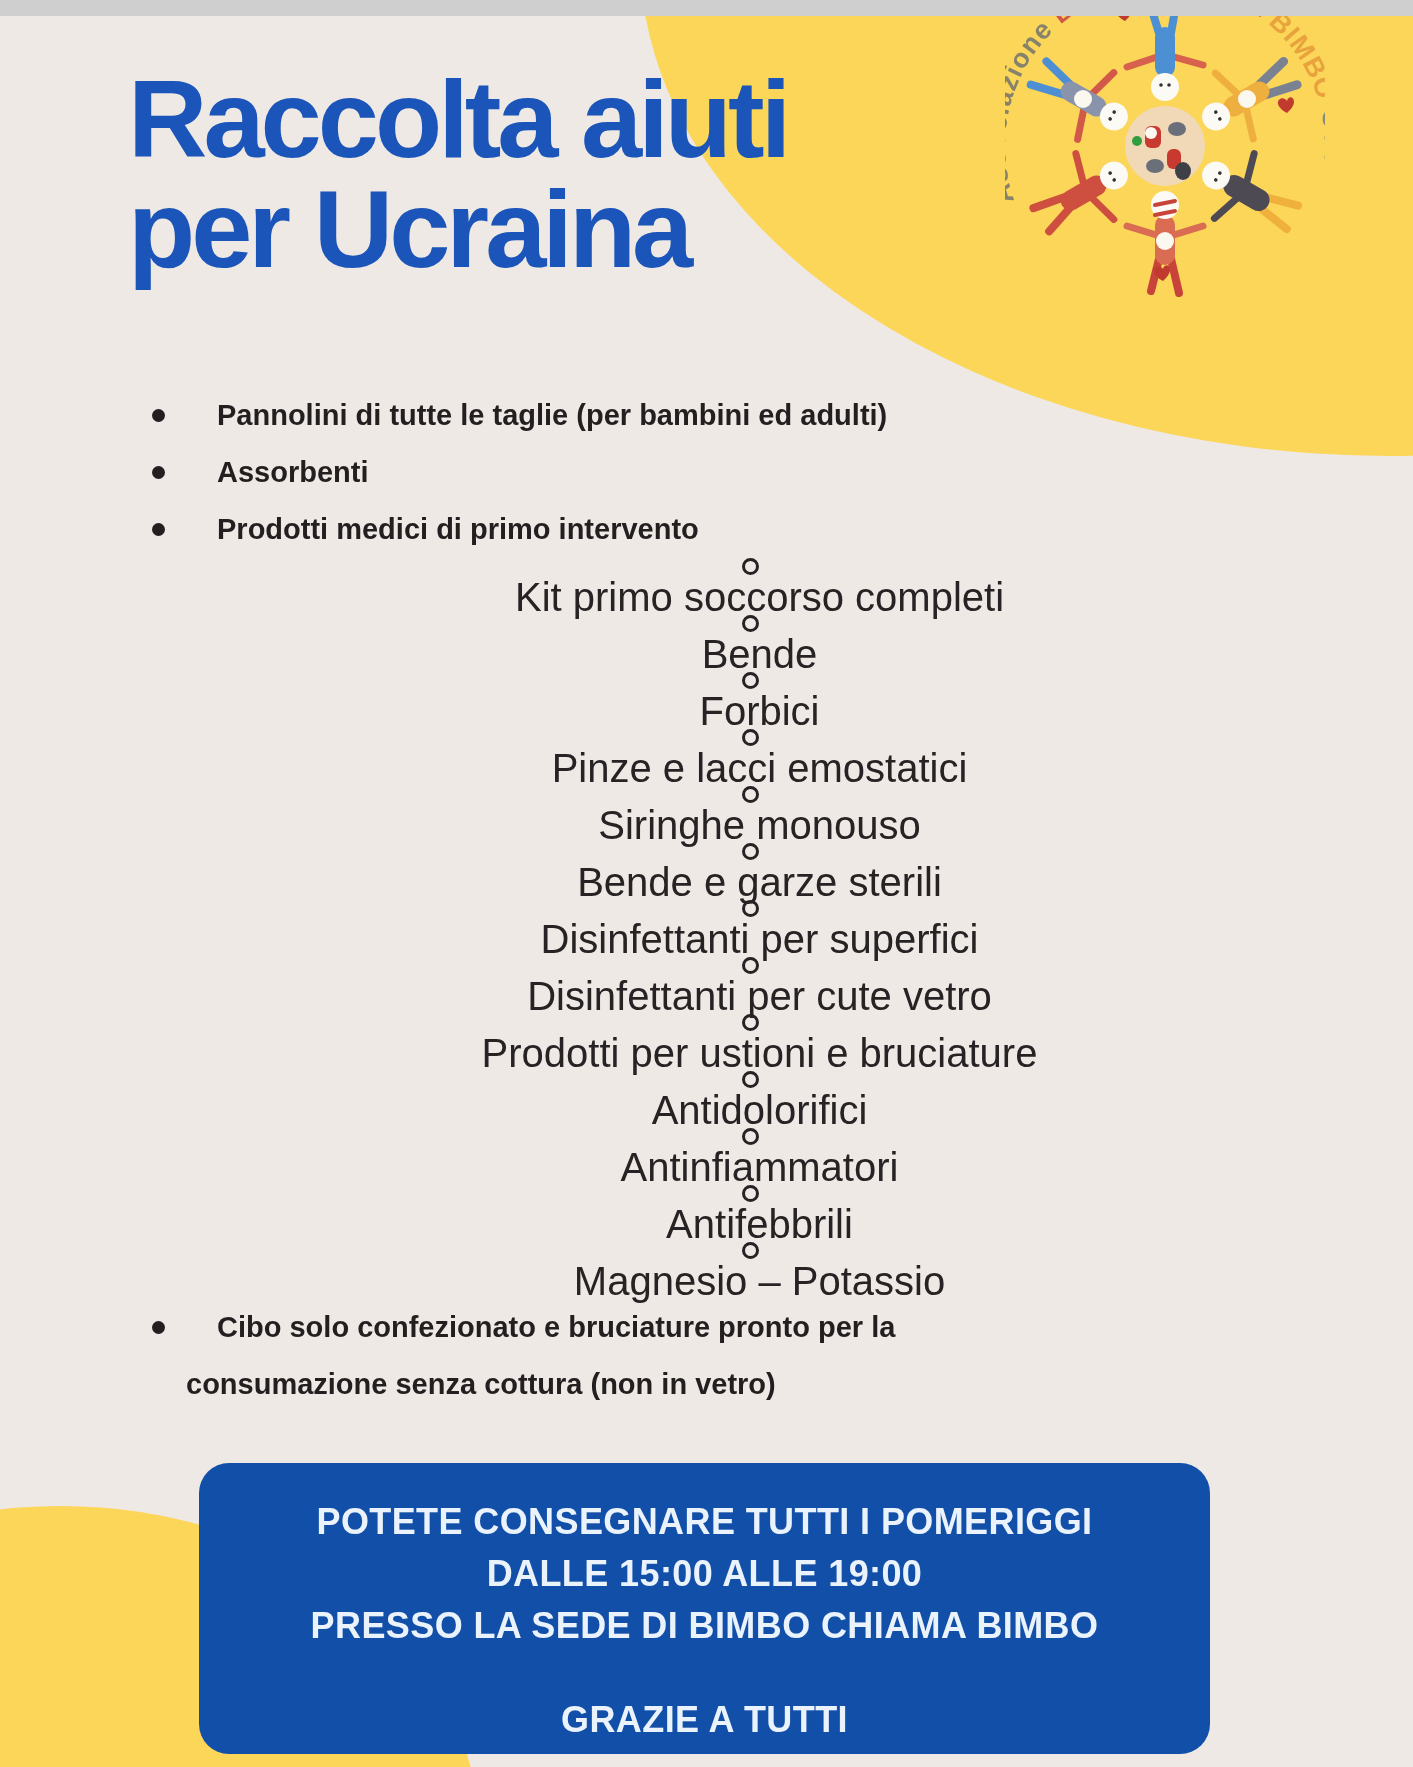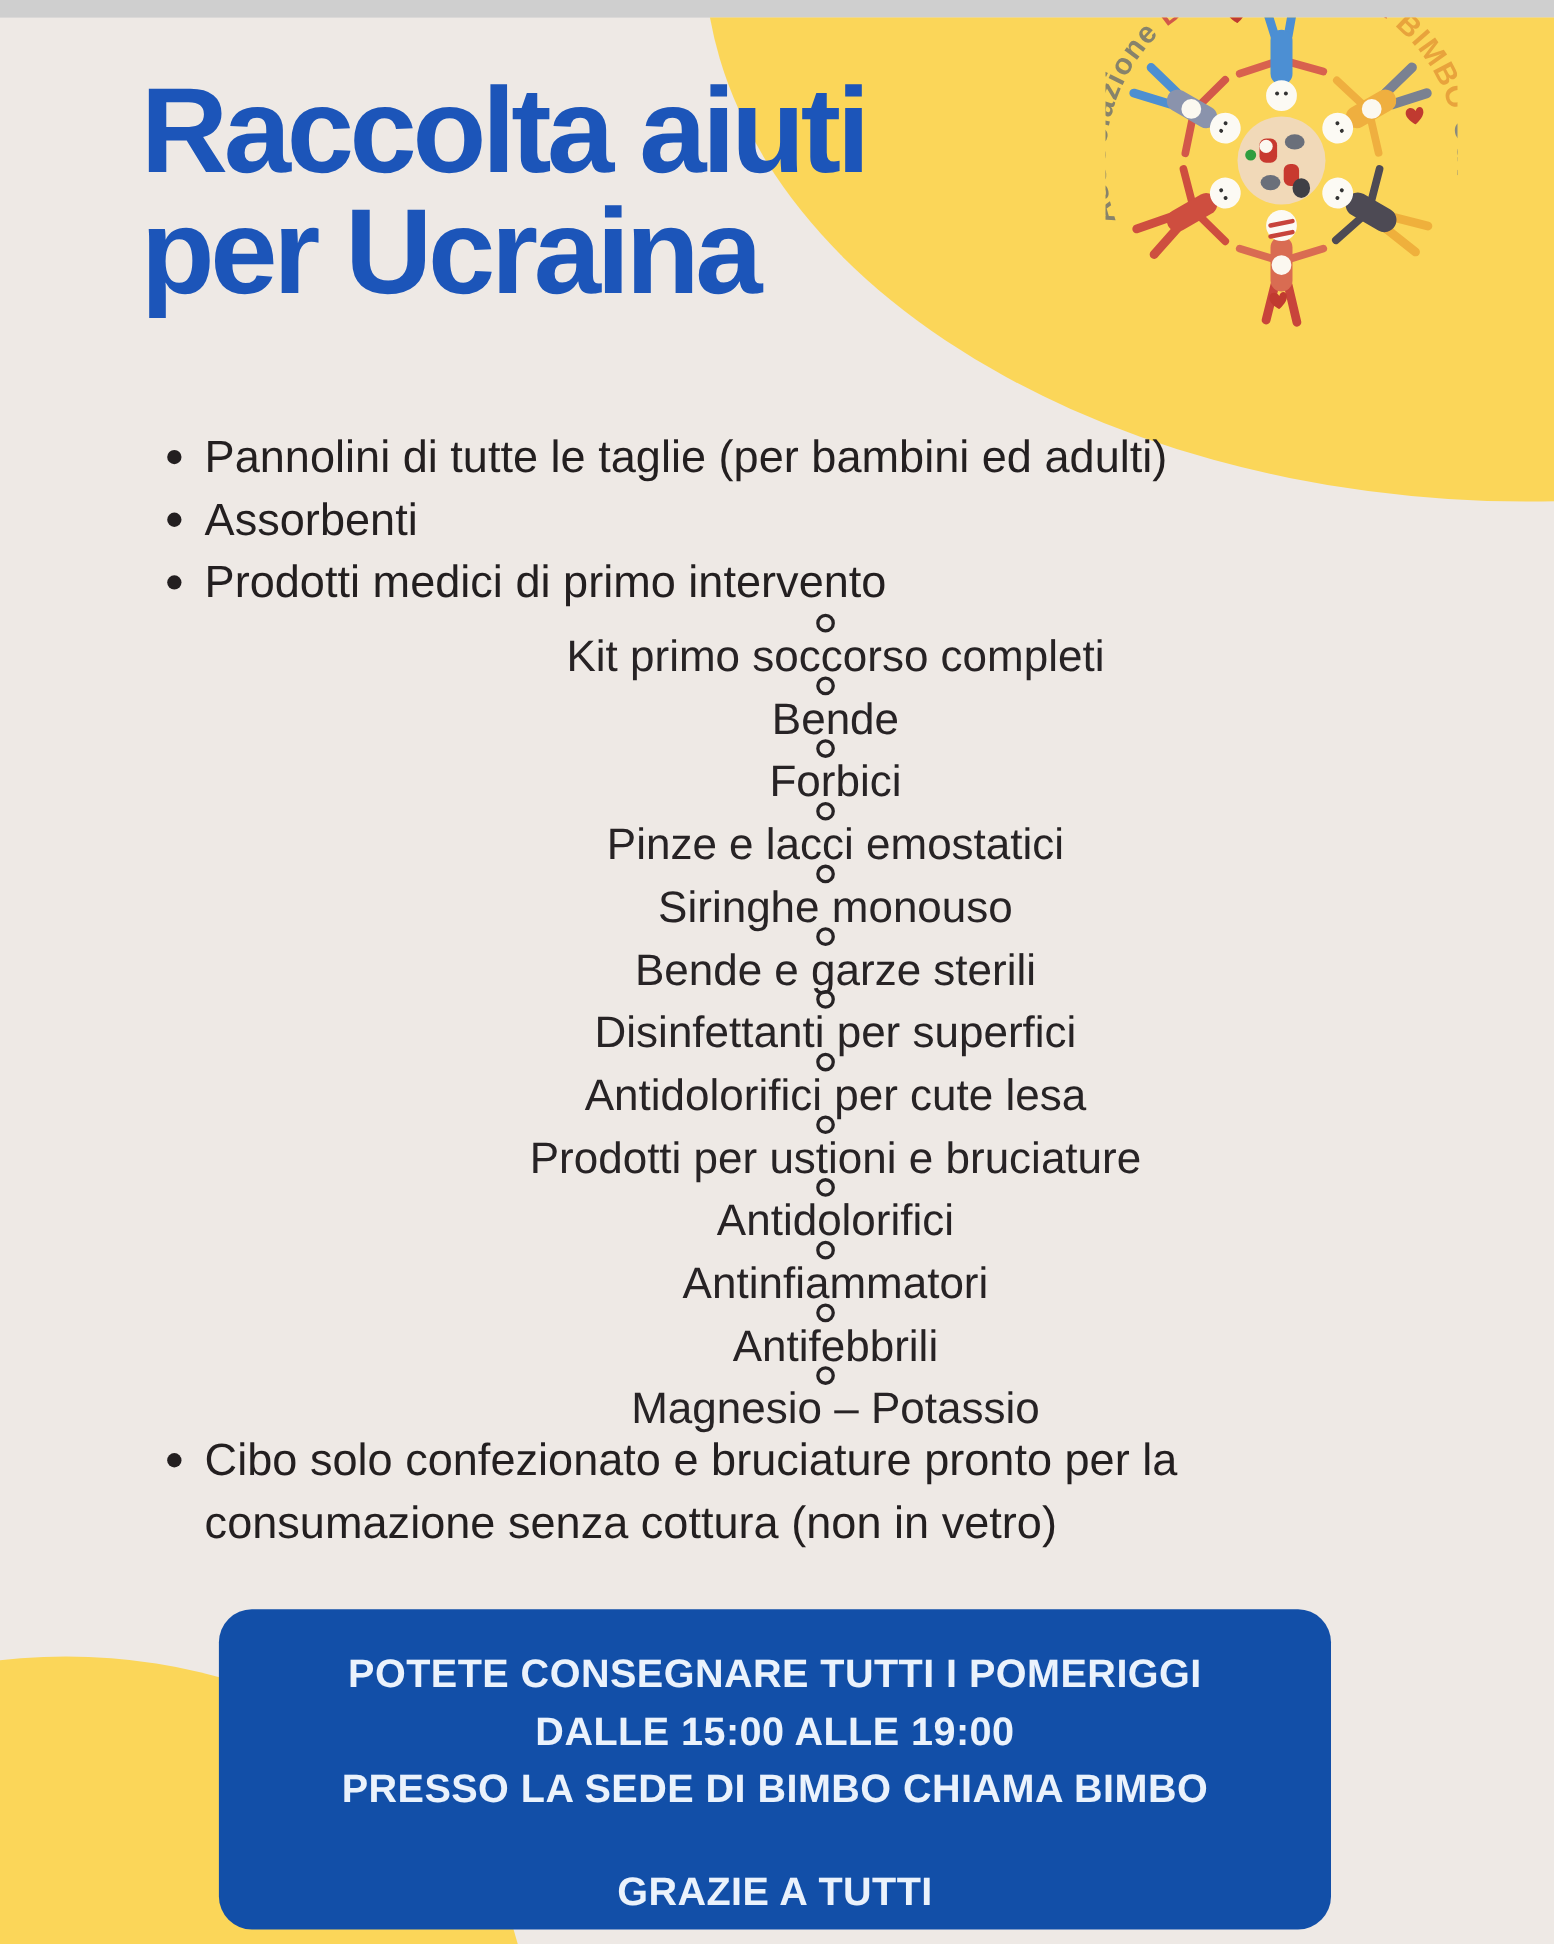--- a/index.html
+++ b/index.html
@@ -21,21 +21,21 @@
     letter-spacing:-4px; color:#1C55B9; z-index:3;
   }
   .title span{display:block;}
 
   
   .logo{position:absolute; left:1005px; top:-35px; width:320px; height:320px; z-index:2;}
 
   
   .list{position:absolute; left:148px; top:371px; width:1160px; z-index:3;}
   .row{display:flex; align-items:center; height:57px; font-size:40px;}
-  .row.b1{font-weight:400; font-size:41px;}
+  .row.b1{font-weight:700; font-size:29px;gap:31px;}
   .dot{
     width:13px; height:13px; border-radius:50%; background:#231F20;
     margin-left:4px; margin-right:21px; flex:0 0 13px;
   }
   .row.b2{margin-left:63px; font-weight:400; color:#272325;flex-direction:column;}
   .ring{
     width:11px; height:11px; border-radius:50%; background:transparent;
     border:3px solid #272325; margin-right:19px; flex:0 0 11px;
   }
   .row.cont{padding-left:38px;}
@@ -202,21 +202,21 @@
     <div class="row b2">
       <span class="ring"></span>
       <span>Bende e garze sterili</span>
     </div>
     <div class="row b2">
       <span class="ring"></span>
       <span>Disinfettanti per superfici</span>
     </div>
     <div class="row b2">
       <span class="ring"></span>
-      <span>Antidolorifici per cute lesa</span>
+      <span>Disinfettanti per cute vetro</span>
     </div>
     <div class="row b2">
       <span class="ring"></span>
       <span>Prodotti per ustioni e bruciature</span>
     </div>
     <div class="row b2">
       <span class="ring"></span>
       <span>Antidolorifici</span>
     </div>
     <div class="row b2">

